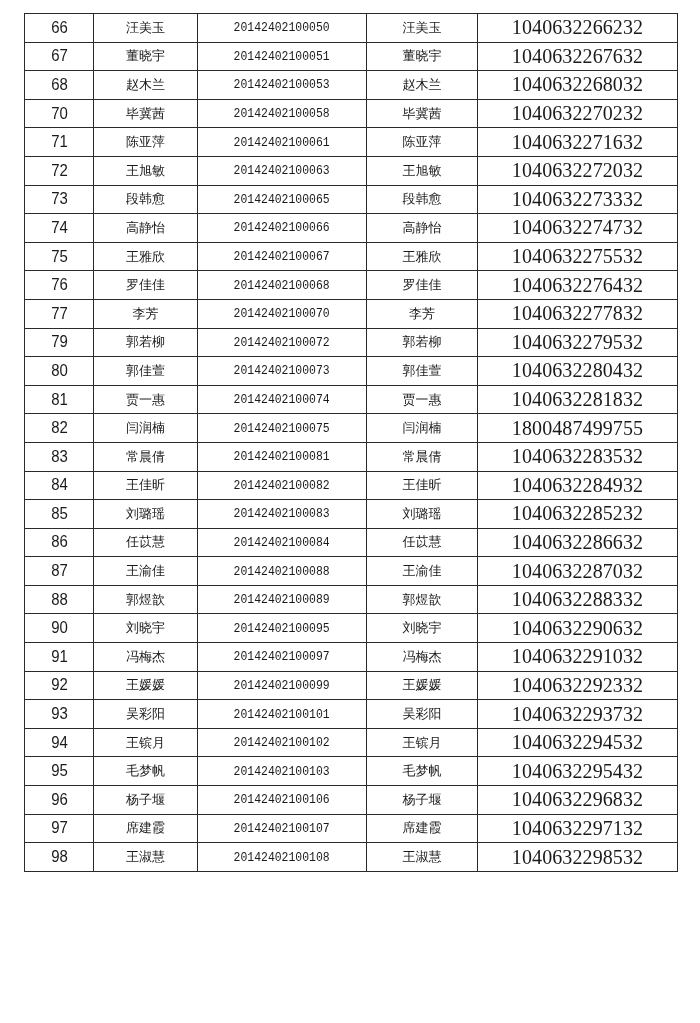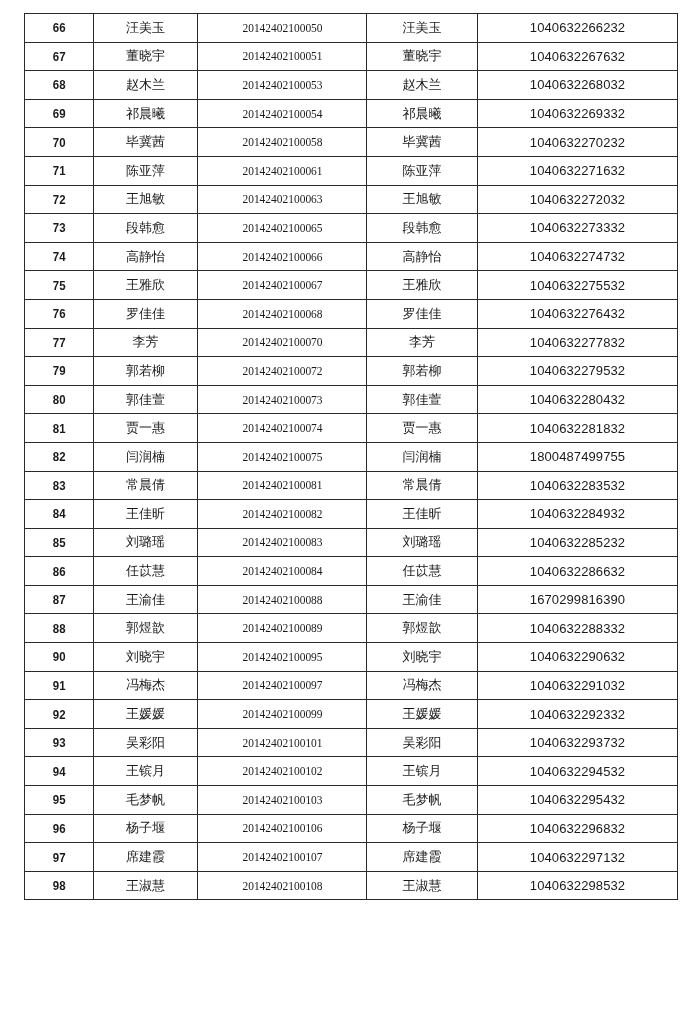--- a/index.html
+++ b/index.html
@@ -34,38 +34,37 @@
       text-align: center;
       vertical-align: middle;
       white-space: nowrap;
       overflow: hidden;
     }
     table.roster tr {
       border-bottom: 1.5px solid #222;
     }
     td.c-idx {
       font-family: "Liberation Sans Narrow", "Liberation Sans", sans-serif;
-      font-size: 13px;
+      font-size: 17px;
       transform-origin: center;
-      font-weight: bold;
     }
     td.c-idx span, td.c-sid span {
       display: inline-block;
       transform: scaleX(0.88);
     }
     td.c-name, td.c-name2 {
       font-size: 13px;
     }
     td.c-sid {
+      font-family: Liberation Mono, monospace;
+      font-size: 13px;
+    }
+    td.c-ticket {
       font-family: Liberation Serif, serif;
-      font-size: 13px;
-    }
-    td.c-ticket {
-      font-family: Liberation Sans, sans-serif;
-      font-size: 13px;
+      font-size: 20px;
       padding-top: 5px;
       letter-spacing: 0.1px;
     }
     col.w-idx { width: 69px; }
     col.w-name { width: 104px; }
     col.w-sid { width: 169px; }
     col.w-name2 { width: 111px; }
     col.w-ticket { width: 200px; }
   </style>
 </head>
@@ -96,27 +95,20 @@
           <td class="c-ticket">1040632267632</td>
         </tr>
         <tr>
           <td class="c-idx"><span>68</span></td>
           <td class="c-name">赵木兰</td>
           <td class="c-sid"><span>20142402100053</span></td>
           <td class="c-name2">赵木兰</td>
           <td class="c-ticket">1040632268032</td>
         </tr>
         <tr>
-          <td class="c-idx"><span>69</span></td>
-          <td class="c-name">祁晨曦</td>
-          <td class="c-sid"><span>20142402100054</span></td>
-          <td class="c-name2">祁晨曦</td>
-          <td class="c-ticket">1040632269332</td>
-        </tr>
-        <tr>
           <td class="c-idx"><span>70</span></td>
           <td class="c-name">毕冀茜</td>
           <td class="c-sid"><span>20142402100058</span></td>
           <td class="c-name2">毕冀茜</td>
           <td class="c-ticket">1040632270232</td>
         </tr>
         <tr>
           <td class="c-idx"><span>71</span></td>
           <td class="c-name">陈亚萍</td>
           <td class="c-sid"><span>20142402100061</span></td>
@@ -219,21 +211,21 @@
           <td class="c-name">任苡慧</td>
           <td class="c-sid"><span>20142402100084</span></td>
           <td class="c-name2">任苡慧</td>
           <td class="c-ticket">1040632286632</td>
         </tr>
         <tr>
           <td class="c-idx"><span>87</span></td>
           <td class="c-name">王渝佳</td>
           <td class="c-sid"><span>20142402100088</span></td>
           <td class="c-name2">王渝佳</td>
-          <td class="c-ticket">1670299816390</td>
+          <td class="c-ticket">1040632287032</td>
         </tr>
         <tr>
           <td class="c-idx"><span>88</span></td>
           <td class="c-name">郭煜歆</td>
           <td class="c-sid"><span>20142402100089</span></td>
           <td class="c-name2">郭煜歆</td>
           <td class="c-ticket">1040632288332</td>
         </tr>
         <tr>
           <td class="c-idx"><span>90</span></td>

